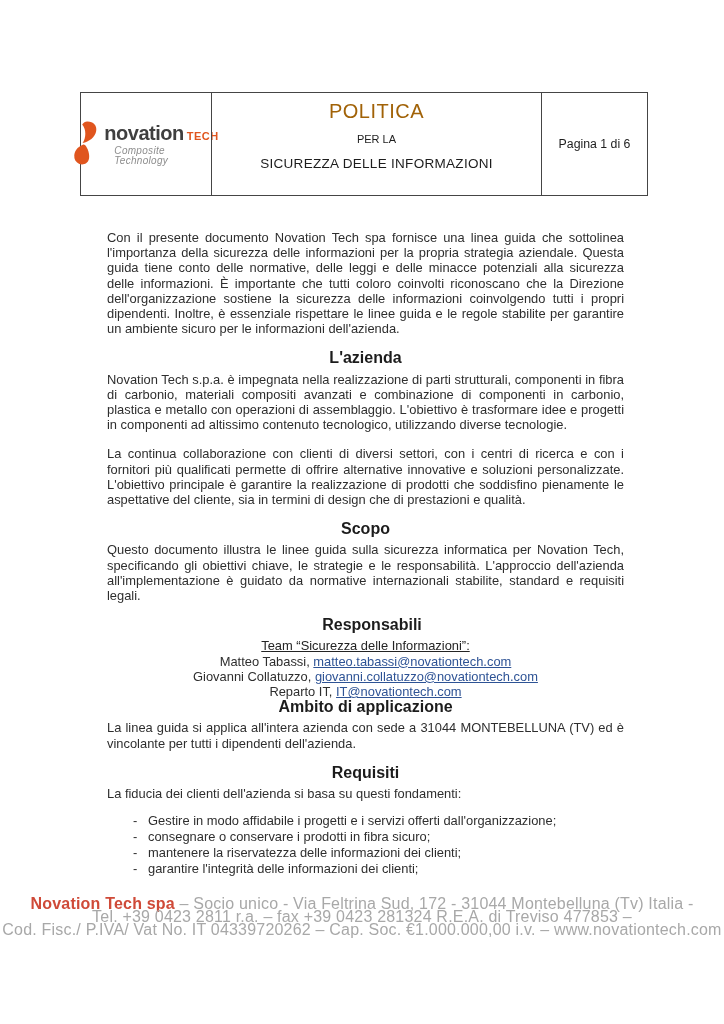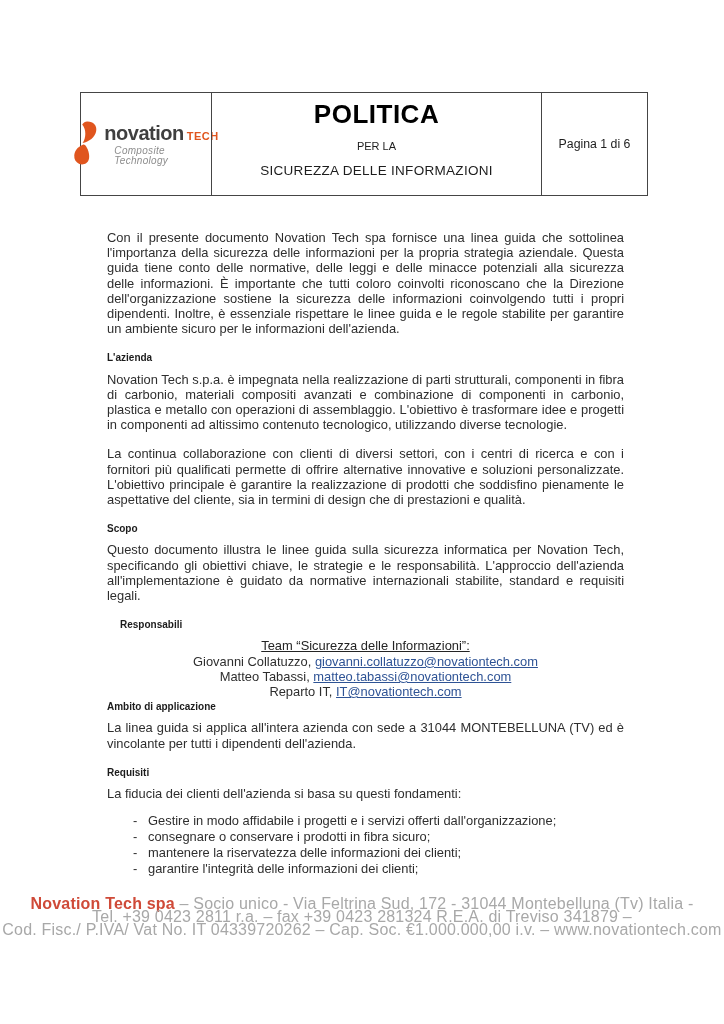--- a/index.html
+++ b/index.html
@@ -33,21 +33,21 @@
   .logo-row{display:flex;align-items:baseline;gap:3px;}
   .logo-name{font-size:20px;font-weight:600;color:#3f3f3f;letter-spacing:-0.5px;}
   .logo-tech{font-size:11px;font-weight:700;color:var(--accent);letter-spacing:0.5px;}
   .logo-tagline{font-size:10px;font-style:italic;color:#8d8d8d;margin-top:3px;margin-left:10px;letter-spacing:0.3px;}
 
   .title-cell{
     border-left:1.4px solid var(--border);border-right:1.4px solid var(--border);
     display:flex;flex-direction:column;align-items:center;
     padding:7px 6px 10px;text-align:center;
   }
-  .doc-title{font-size:26px;font-weight:700;color:#000000;letter-spacing:0.5px;line-height:1.1;}
+  .doc-title{font-size:20px;font-weight:400;color:#a16207;letter-spacing:0.5px;line-height:1.1;}
   .doc-sub1{font-size:11px;color:#1d1d1d;margin-top:11px;}
   .doc-sub2{font-size:13.5px;color:#1d1d1d;margin-top:11px;letter-spacing:0.3px;}
 
   .meta-cell{display:flex;flex-direction:column;}
   .meta-top{
     height:53px;border-bottom:1.4px solid var(--border);
     display:flex;flex-direction:column;align-items:center;justify-content:center;
     font-size:12.3px;color:#1d1d1d;line-height:18px;
   }
   .meta-bottom{
@@ -55,21 +55,21 @@
     font-size:12.3px;color:#1d1d1d;
   }
 
   
   .content{
     position:absolute;left:107px;top:230px;width:517px;
     font-size:12.9px;line-height:15.2px;text-align:justify;color:var(--ink);
   }
   .content p{margin:0 0 14px;}
   .content p.tight{margin-bottom:11px;}
-  h3.sec{font-size:10px;font-weight:700;color:#1c1c1c;text-align:left;margin:0 0 6px;}
+  h3.sec{font-size:16px;font-weight:700;color:#1c1c1c;text-align:center;margin:0 8px 6px;}
   .sec-azienda{margin-top:12px;}
   .sec-scopo{margin-top:18px;}
   .sec-resp{margin-top:12px;padding-left:13px;}
   .sec-ambito{margin-top:27px;}
   .sec-req{margin-top:15px;}
 
   .resp-line{text-align:center;line-height:15.2px;}
   .team-label{text-decoration:underline;color:#242424;}
   a.mail{color:var(--link);text-decoration:underline;cursor:pointer;}
 
@@ -130,24 +130,24 @@
     <p>La continua collaborazione con clienti di diversi settori, con i centri di ricerca e con i fornitori più qualificati permette di offrire alternative innovative e soluzioni personalizzate. L'obiettivo principale è garantire la realizzazione di prodotti che soddisfino pienamente le aspettative del cliente, sia in termini di design che di prestazioni e qualità.</p>
 
     <h3 class="sec sec-scopo">Scopo</h3>
     <p>Questo documento illustra le linee guida sulla sicurezza informatica per Novation Tech, specificando gli obiettivi chiave, le strategie e le responsabilità. L'approccio dell'azienda all'implementazione è guidato da normative internazionali stabilite, standard e requisiti legali.</p>
 
     <h3 class="sec sec-resp">Responsabili</h3>
     <div class="resp-line">
       <span class="team-label">Team “Sicurezza delle Informazioni”:</span>
     </div>
     <div class="resp-line">
-      <span>Giovanni Collatuzzo, </span><a class="mail">giovanni.collatuzzo@novationtech.com</a>
+      <span>Matteo Tabassi, </span><a class="mail">matteo.tabassi@novationtech.com</a>
     </div>
     <div class="resp-line">
-      <span>Matteo Tabassi, </span><a class="mail">matteo.tabassi@novationtech.com</a>
+      <span>Giovanni Collatuzzo, </span><a class="mail">giovanni.collatuzzo@novationtech.com</a>
     </div>
     <div class="resp-line">
       <span>Reparto IT, </span><a class="mail">IT@novationtech.com</a>
     </div>
 
     <h3 class="sec sec-ambito">Ambito di applicazione</h3>
     <p>La linea guida si applica all'intera azienda con sede a 31044 MONTEBELLUNA (TV) ed è vincolante per tutti i dipendenti dell'azienda.</p>
 
     <h3 class="sec sec-req">Requisiti</h3>
     <p class="tight">La fiducia dei clienti dell'azienda si basa su questi fondamenti:</p>
@@ -169,17 +169,17 @@
         <span class="dash">-</span>
         <span class="btxt">garantire l'integrità delle informazioni dei clienti;</span>
       </div>
     </div>
   </div>
 
   <div class="footer">
     <div>
       <span class="company">Novation Tech spa</span><span> – Socio unico - Via Feltrina Sud, 172  -  31044 Montebelluna (Tv) Italia -</span>
     </div>
-    <div>Tel. +39 0423 2811 r.a. – fax +39 0423 281324 R.E.A. di Treviso 341879 –</div>
+    <div>Tel. +39 0423 2811 r.a. – fax +39 0423 281324 R.E.A. di Treviso 477853 –</div>
     <div>Cod. Fisc./  P.IVA/ Vat No. IT 04339720262 – Cap. Soc. €1.000.000,00 i.v. – www.novationtech.com</div>
   </div>
 
 </div>
 
 </body></html>

